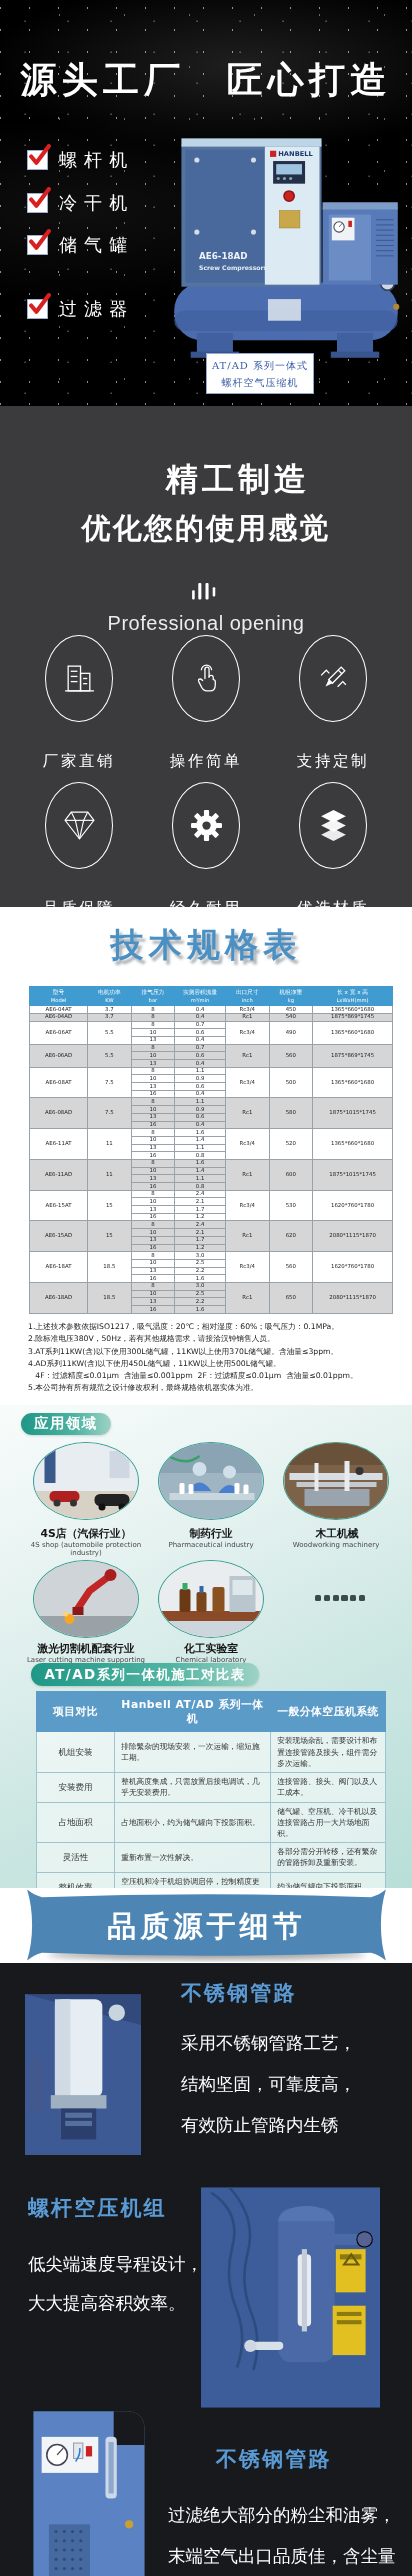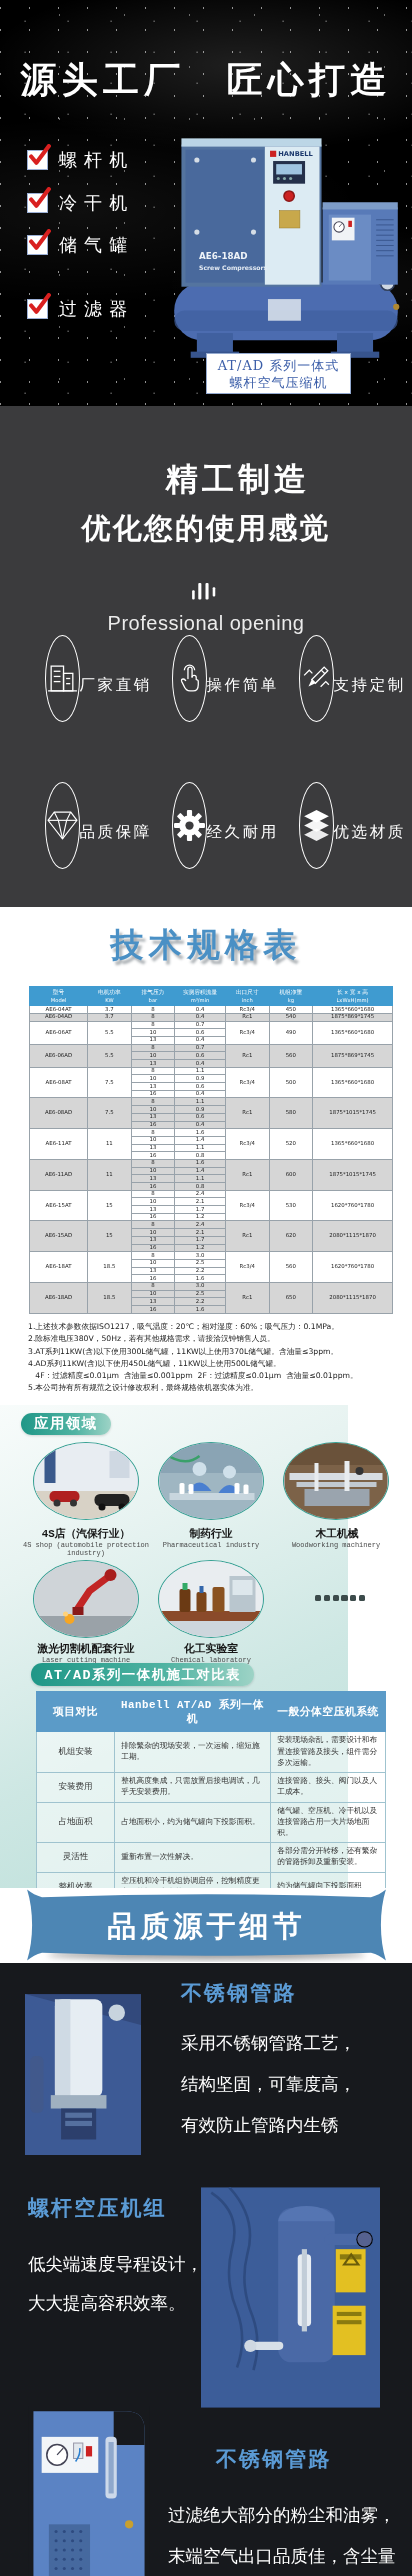--- a/index.html
+++ b/index.html
@@ -21,57 +21,57 @@
       radial-gradient(circle, rgba(255,255,255,.5) 0.7px, transparent 1px);
     background-size:43px 31px, 29px 22px, 65px 52px;
     background-position:3.6px 5.7px, 15px 19px, 27px 41px;}
   .hero-title{position:absolute;left:20.6px;top:56px;color:#fff;font-size:36px;font-weight:bold;
     letter-spacing:5.2px;white-space:nowrap;text-align:center;}
   .chk-item{position:absolute;left:27px;display:flex;align-items:center;}
   .chk-box{width:20.6px;height:20.6px;background:#fff;border:1.5px solid #9cb0d6;position:relative;flex:0 0 20.6px;}
   .chk-box svg{position:absolute;left:-1px;top:-7.2px;}
   .chk-label{margin-left:11.3px;color:#fff;font-size:18px;letter-spacing:7.2px;
     font-family:"DejaVu Serif",serif;white-space:nowrap;}
-  .badge{position:absolute;left:206px;top:353px;width:145px;background:#fff;border:1px solid #93a9cf;
-    color:#3a5da8;text-align:center;font-family:"DejaVu Serif",serif;font-size:13px;line-height:17px;
+  .badge{position:absolute;left:206px;top:353px;width:108px;background:#fff;border:1px solid #93a9cf;
+    color:#3a5da8;text-align:center;font-family:"DejaVu Serif",serif;font-size:10px;line-height:17px;
     padding:2.6px 1px;letter-spacing:1px;}
   .machine{position:absolute;left:167px;top:129px;}
 
   
   .sec-features{position:relative;width:412px;height:501px;background:#3b3b3d;color:#fff;text-align:center;}
   .f-title{position:absolute;top:52px;width:100%;font-size:32px;font-weight:bold;letter-spacing:4.1px;margin-left:32px;}
   .f-sub{position:absolute;top:103px;width:100%;font-size:29px;font-weight:bold;letter-spacing:2.1px;}
   .f-divider{position:absolute;top:175px;width:100%;}
   .f-en{position:absolute;top:206px;width:100%;font-size:20px;color:#ececec;letter-spacing:0.5px;
     font-family:"Liberation Sans",sans-serif;}
   .f-row{position:absolute;left:0;width:100%;display:flex;justify-content:center;gap:58px;}
   .f-row1{top:229px;} .f-row2{top:376px;}
-  .f-cell{width:69px;display:flex;align-items:center;}
+  .f-cell{width:69px;display:flex;flex-direction:column;align-items:center;gap:16px;}
   .f-ellipse{width:68px;height:87px;border:1px solid #fff;border-radius:50%;
     display:flex;align-items:center;justify-content:center;}
   .f-label{margin-top:13.4px;font-size:15.5px;letter-spacing:2.6px;white-space:nowrap;}
 
   
   .sec-specs{position:relative;width:412px;height:498px;background:#fff;}
   .spec-title{position:absolute;top:15.5px;width:100%;text-align:center;font-size:33px;font-weight:bold;
     color:#4a90c5;letter-spacing:5.2px;text-shadow:3.1px 3.6px 2.6px #adb2b6;}
   .spec-table{position:absolute;left:29px;top:79px;width:364px;border-collapse:collapse;
     font-size:5.4px;color:#222;text-align:center;}
   .spec-table th{background:#3f9bd0;color:#fff;font-weight:normal;padding:2.1px 0;border:0.5px solid #3f9bd0;}
   .spec-table th .h-zh{font-size:5.7px;} .spec-table th .h-en{font-size:5.2px;}
   .spec-table td{border:0.5px solid #98a2aa;height:7.7px;padding:0;line-height:1.05;}
   .spec-table tr.ad td{background:#d6d6d6;}
   .spec-table tr.sub td{border-top:0.5px solid #c3c9ce;}
   .notes{position:absolute;left:28px;top:416px;width:361px;font-size:7.7px;color:#1d1d1d;
     white-space:pre-wrap;}
   .notes p{margin:0 0 4.6px 0;line-height:7.7px;}
 
   
-  .sec-apps{position:relative;width:348px;height:483px;
-    background:linear-gradient(155deg,#f8fcfb 0%,#e7f3f1 28%,#cde7e3 62%,#b9ded8 100%);font-family:Liberation Mono, monospace;}
+  .sec-apps{position:relative;width:412px;height:483px;
+    background:linear-gradient(155deg,#f8fcfb 0%,#e7f3f1 28%,#cde7e3 62%,#b9ded8 100%);}
   .pill{position:absolute;height:21.6px;border-radius:11.3px;color:#fff;font-weight:bold;
     background:linear-gradient(90deg,#1f9787,#4fb3a2 60%,#9dd3c6);
     display:flex;align-items:center;padding:0 13.4px;letter-spacing:1.5px;box-shadow:0 1px 2.6px rgba(0,0,0,.15);}
   .pill-apps{left:20.6px;top:8.2px;font-size:14.4px;}
   .pill-cmp{left:31px;top:258px;font-size:13.4px;height:23px;}
   .app-fig{position:absolute;width:106px;height:78px;border:1.5px solid #35a192;border-radius:50%;
     overflow:hidden;background:#dde;}
   .app-fig svg{width:100%;height:100%;}
   .app-cap-zh{position:absolute;width:124px;text-align:center;font-size:10.8px;font-weight:bold;color:#161616;}
   .app-cap-en{position:absolute;width:134px;text-align:center;font-size:7px;color:#4a4a4a;}

